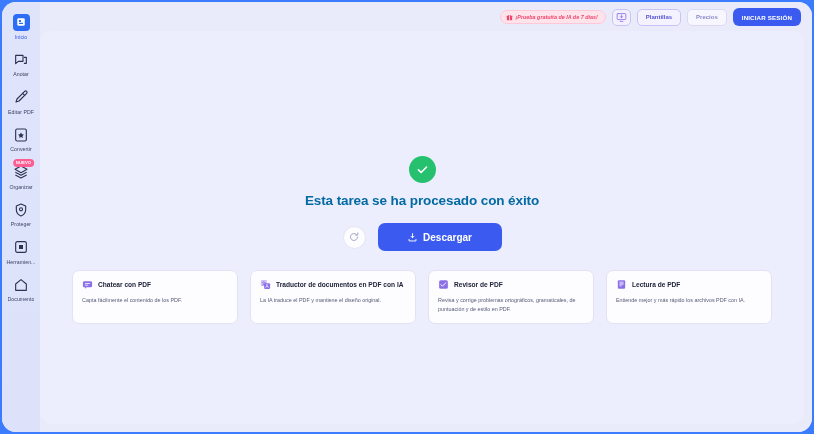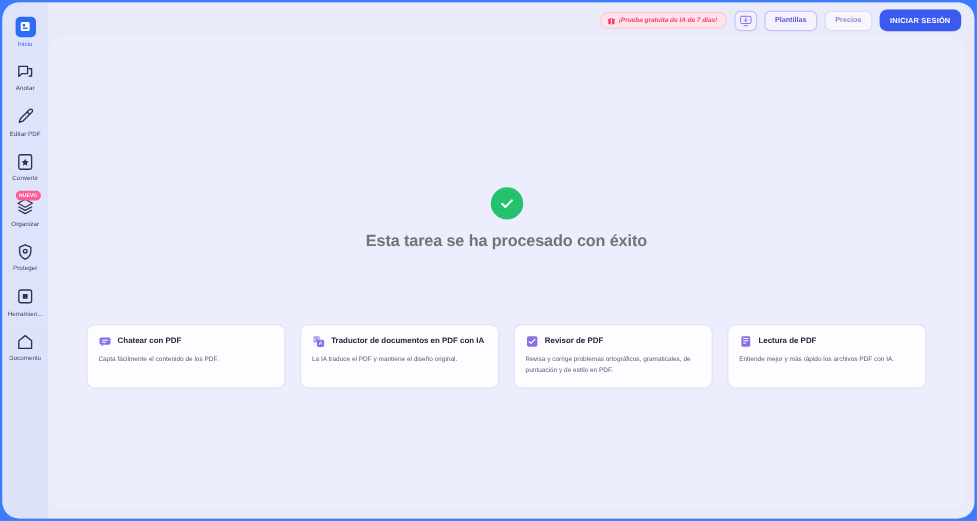--- a/index.html
+++ b/index.html
@@ -178,21 +178,21 @@
     border-radius: 50%;
     background: #25c16f;
     display: flex; align-items: center; justify-content: center;
   }
   .check-circle svg { width: 15px; height: 15px; display:block; }
 
   .success-title {
     margin-top: 10px;
     font-size: 13.5px;
     font-weight: bold;
-    color: #737373;
+    color: #0369a1;
     letter-spacing: -.1px;
   }
 
   .action-row {
     margin-top: 15px;
     display: flex;
     align-items: center;
     gap: 12px;
   }
   .restart-btn {
@@ -387,20 +387,40 @@
 
       <div class="center-block">
         <div class="check-circle">
           <svg viewBox="0 0 24 24" fill="none" stroke="#fff" stroke-width="2.6" stroke-linecap="round" stroke-linejoin="round">
             <path d="M5.5 12.5l4.3 4.3L18.5 8"></path>
           </svg>
         </div>
 
         <div class="success-title">Esta tarea se ha procesado con éxito</div>
 
+        <div class="action-row">
+          <div class="restart-btn">
+            <span>
+              <svg viewBox="0 0 24 24" fill="none" stroke="#9aa0bd" stroke-width="1.9" stroke-linecap="round" stroke-linejoin="round">
+                <path d="M19 12a7 7 0 1 1-2.1-5"></path>
+                <path d="M19.5 4v4.2h-4.2"></path>
+              </svg>
+            </span>
+          </div>
+
+          <div class="download-btn">
+            <span>
+              <svg viewBox="0 0 24 24" fill="none" stroke="#fff" stroke-width="2" stroke-linecap="round" stroke-linejoin="round">
+                <path d="M12 3.5v9m0 0l-3.3-3.3M12 12.5l3.3-3.3"></path>
+                <path d="M4.5 16v3.5h15V16"></path>
+              </svg>
+            </span>
+            <span>Descargar</span>
+          </div>
+        </div>
       </div>
 
       <div class="cards">
 
         <div class="fcard">
           <div class="fcard-head">
             <span class="fcard-ico">
               <svg viewBox="0 0 24 24" fill="none">
                 <rect x="2" y="5" width="20" height="13" rx="3" fill="#8b6fe8"></rect>
                 <path d="M6 18l1 3 3-3z" fill="#8b6fe8"></path>

